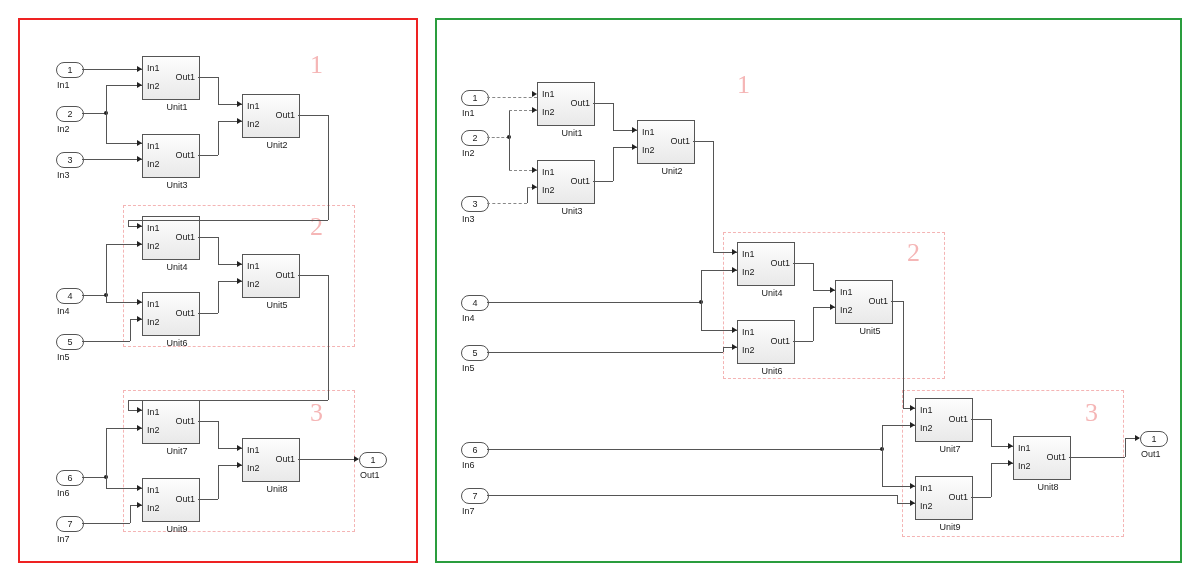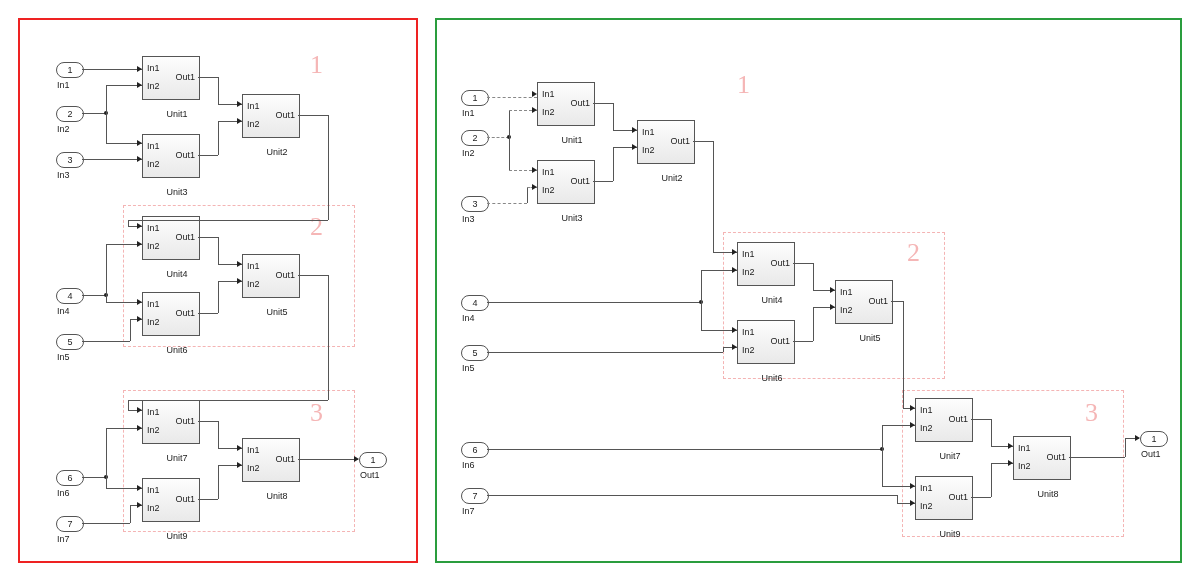--- a/index.html
+++ b/index.html
@@ -42,21 +42,21 @@
   .unit .port-out1 {
     position: absolute; right: 4px; top: 15px;
   }
   .unit-label {
     position: absolute;
     left: 12px; right: 0;
     top: 100%;
     text-align: center;
     font-size: 9px;
     color: #222;
-    margin-top: 10px;
+    margin-top: 3px;
   }
 
   
   .oport {
     position: absolute;
     width: 26px;
     height: 14px;
     border: 1px solid #555;
     border-radius: 8px;
     background: #fff;

